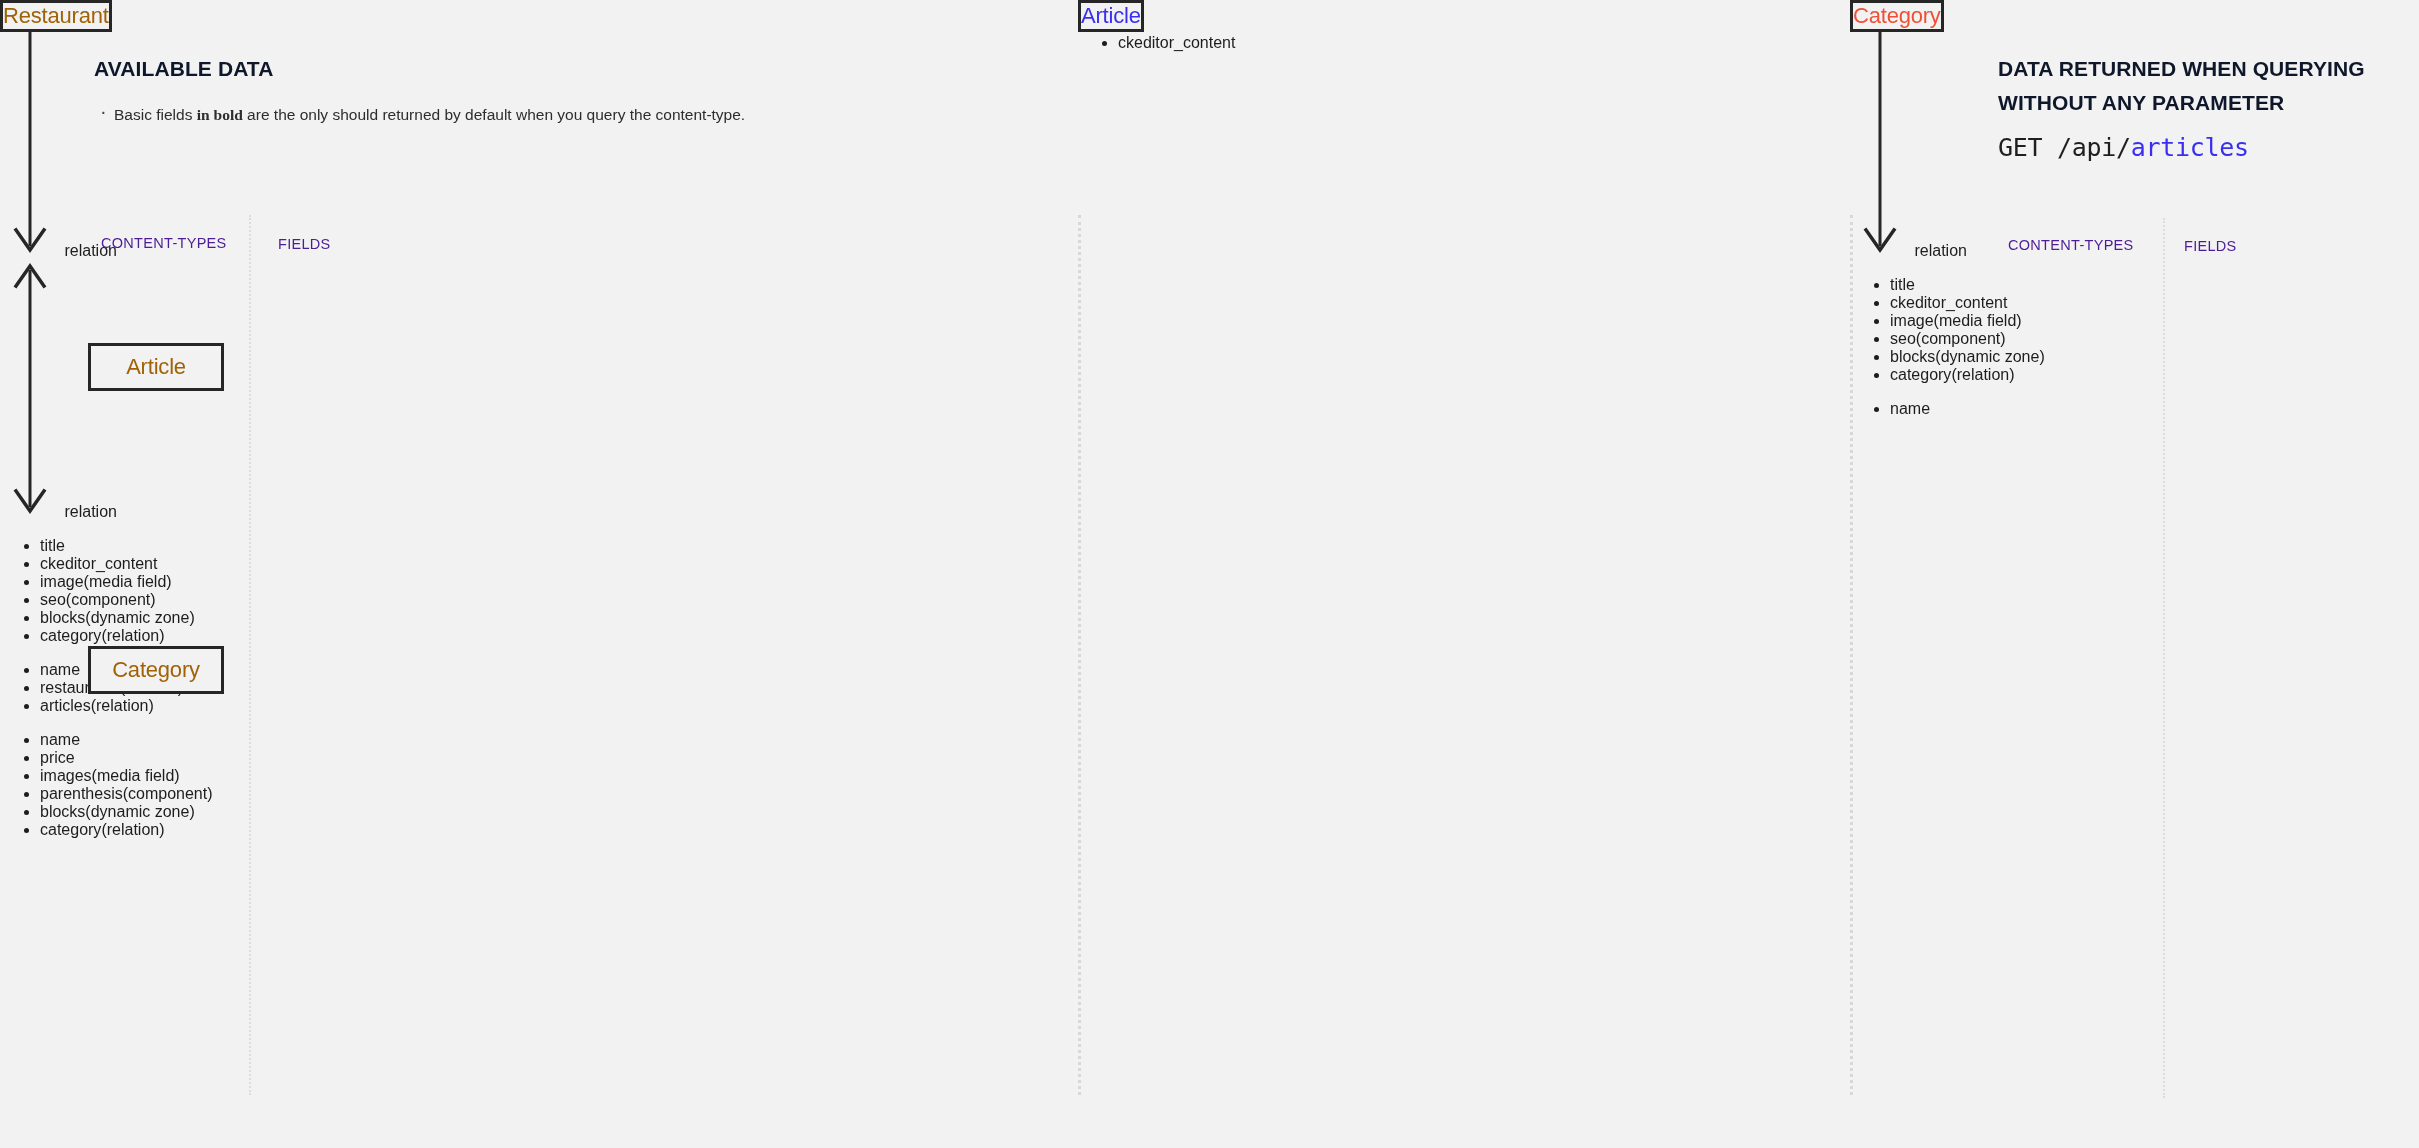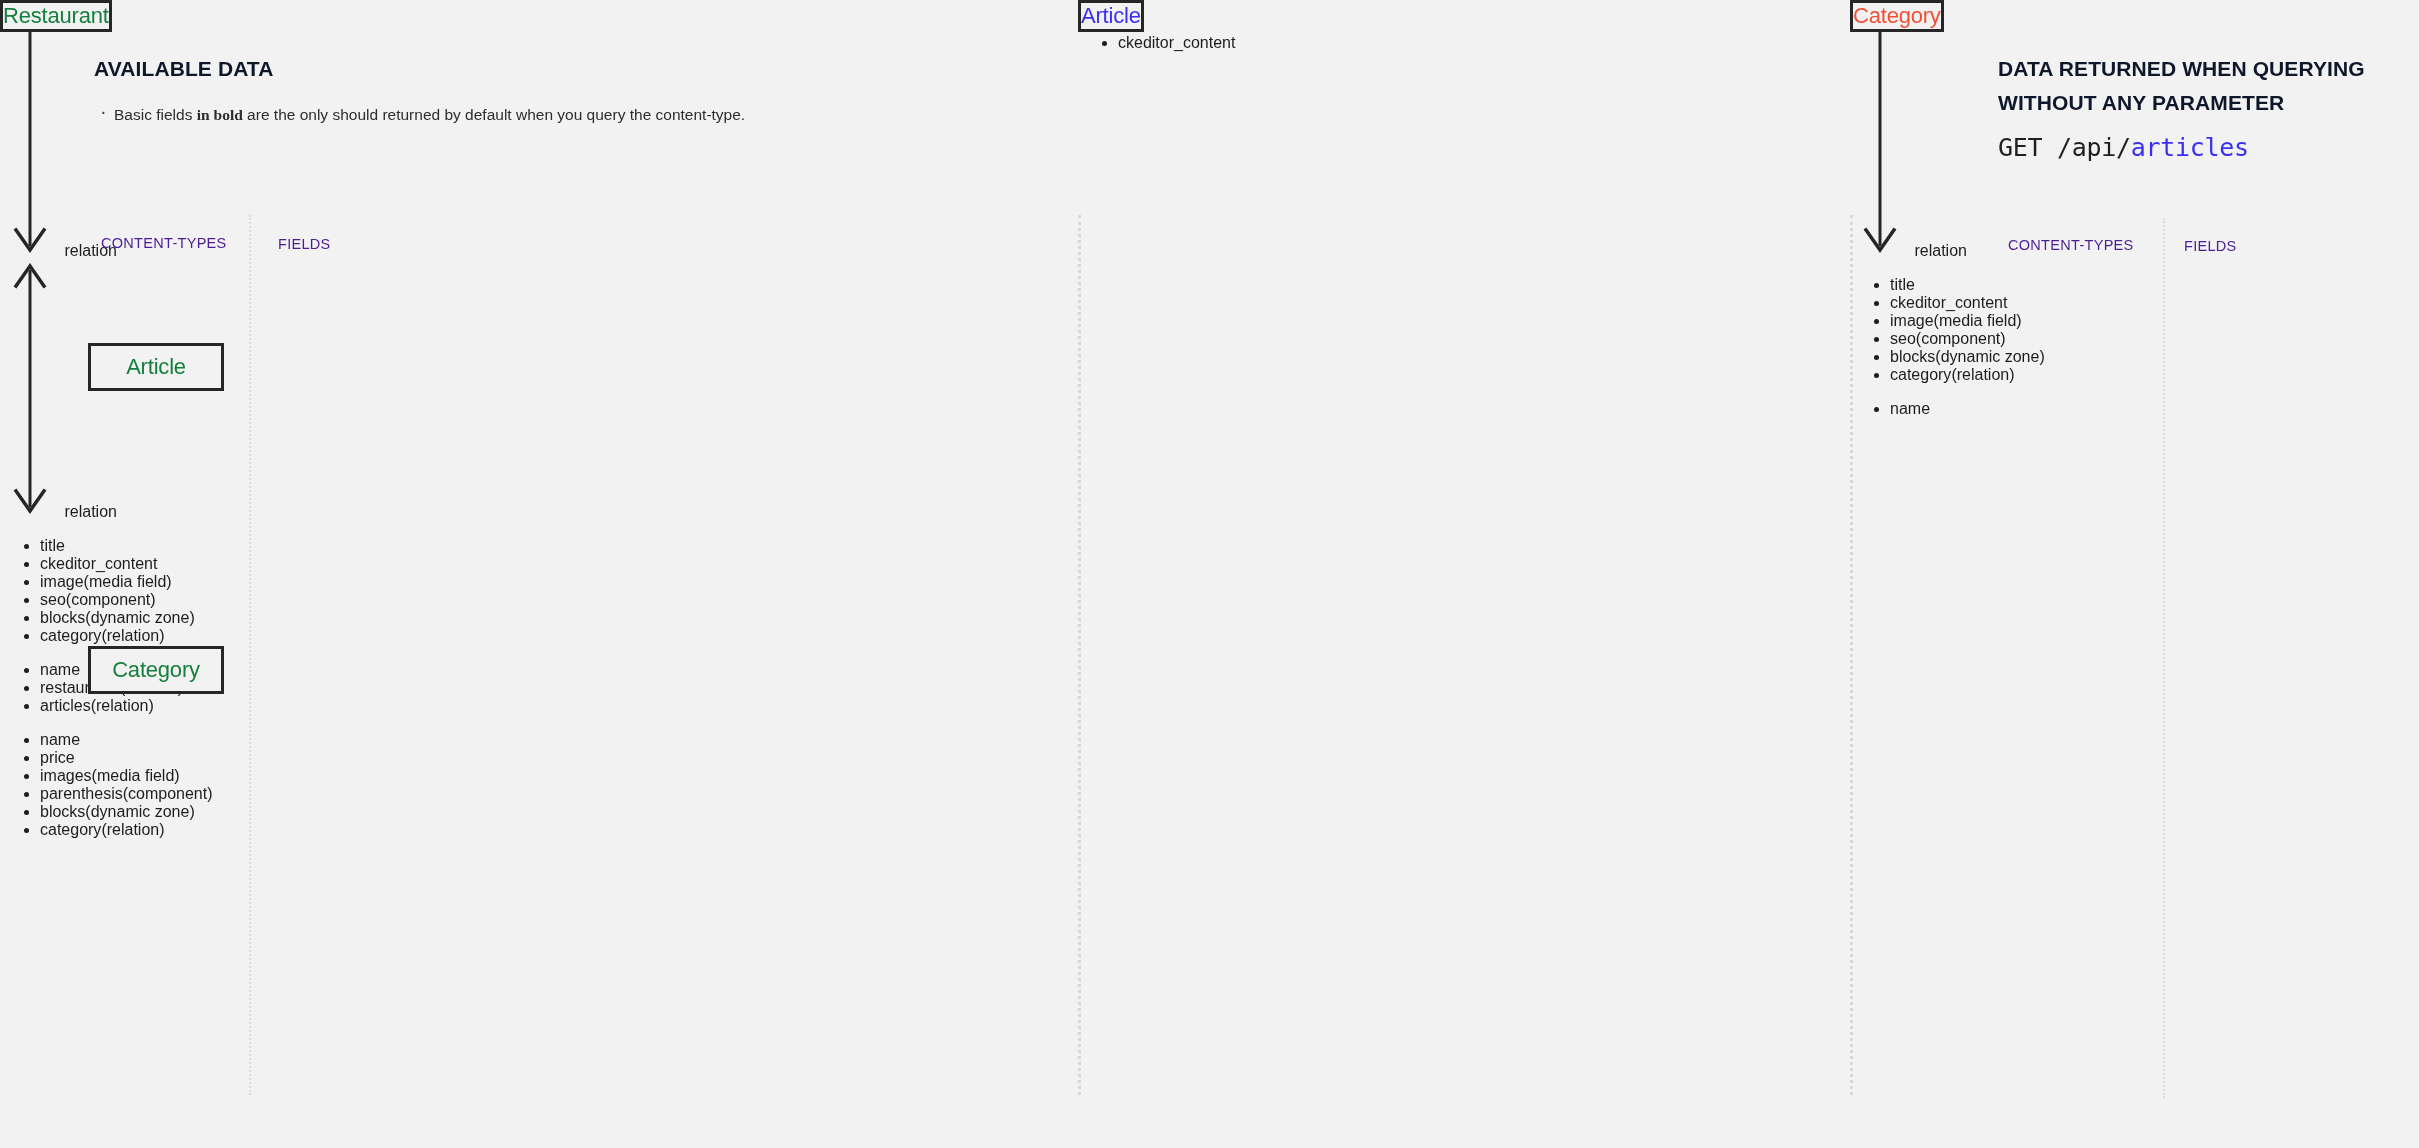--- a/index.html
+++ b/index.html
@@ -123,21 +123,21 @@
   
   .entity-box {
     position: absolute;
     box-sizing: border-box;
     border: 3px solid #262626;
     background: #f2f2f2;
     display: flex;
     align-items: center;
     justify-content: center;
     font-size: 22px;
-    color: #15803d;
+    color: #a16207;
     letter-spacing: -0.2px;
   }
   .entity-box.blue { color: #3a2ff0; }
   .entity-box.red  { color: #ef5137; }
 
   #box-article-1    { left: 88px;   top: 343px; width: 136px; height: 48px; }
   #box-category-1   { left: 88px;   top: 646px; width: 136px; height: 48px; }
   #box-restaurant-1 { left": 0;     left: 88px; top: 950px; width: 136px; height: 48px; }
   #box-article-2    { left: 924px;  top: 343px; width: 136px; height: 48px; }
   #box-article-3    { left: 1697px; top: 345px; width: 136px; height: 48px; }

